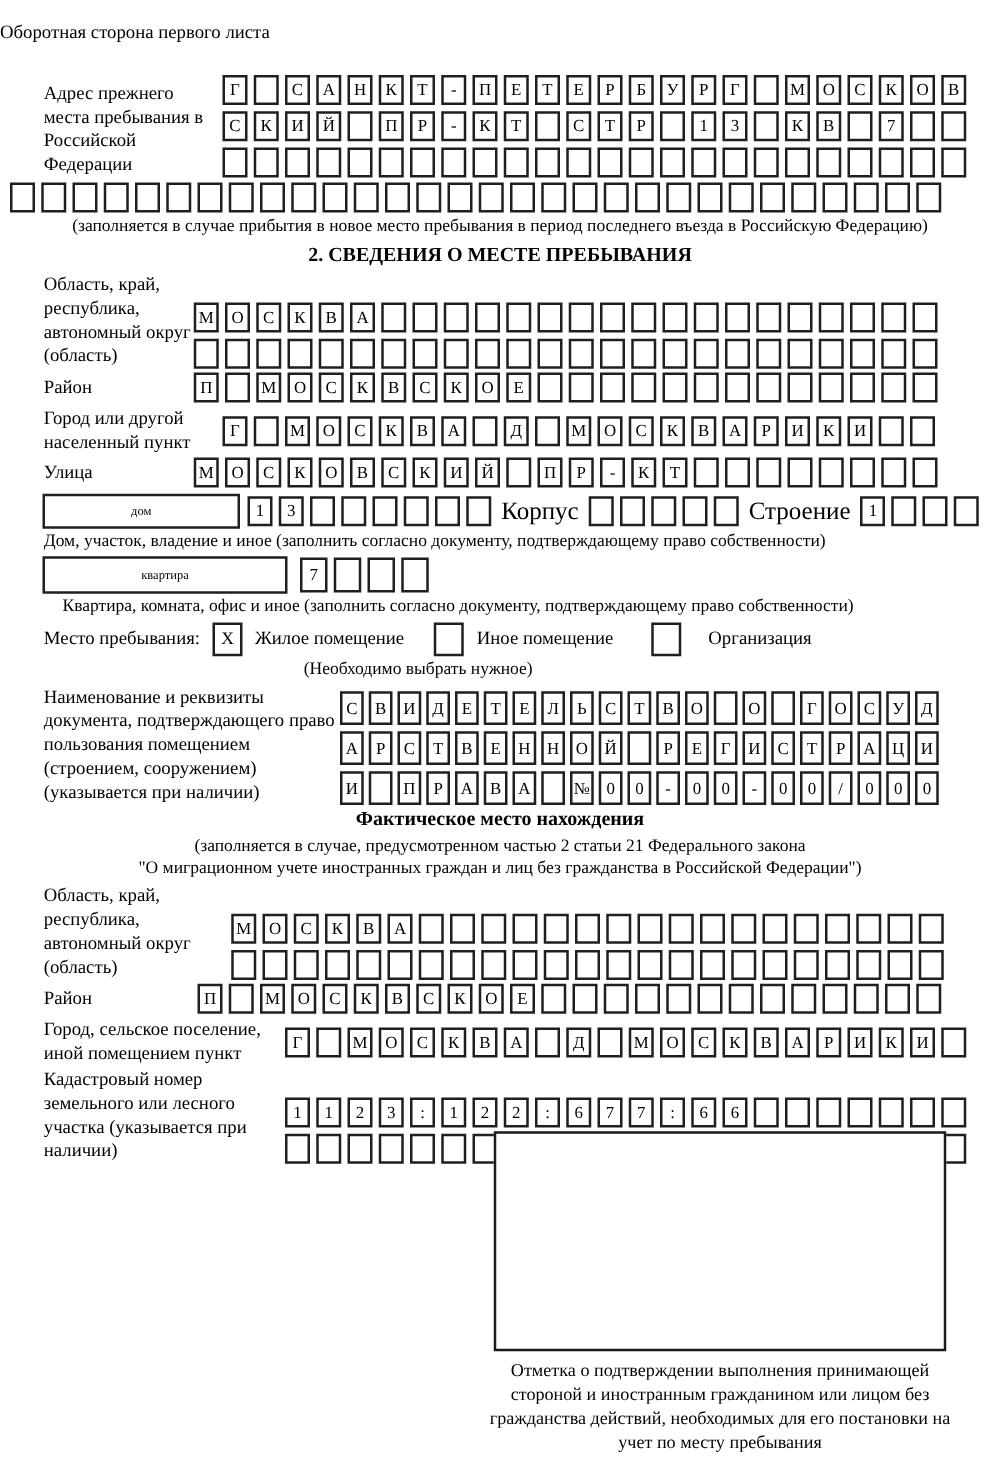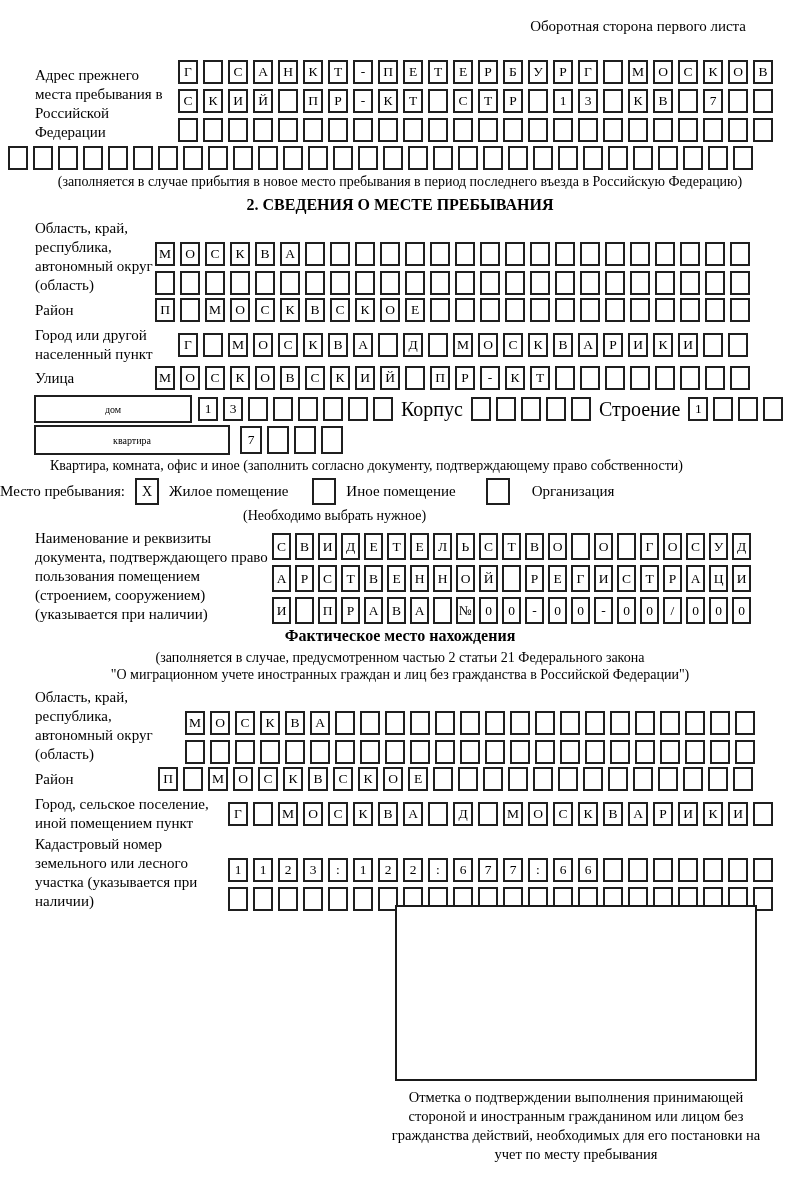--- a/index.html
+++ b/index.html
@@ -4,21 +4,21 @@
 <style>
   * { margin:0; padding:0; box-sizing:border-box; }
   html,body { background:#ffffff; }
   body {
     width:800px; height:1180px;
     font-family:"Liberation Serif","DejaVu Serif",serif;
     color:#000; overflow:hidden;
   }
   .page { position:relative; width:800px; height:1180px; padding-top:18px; }
 
-  .header-note { text-align:right; padding-right:54px; font-size:15px; }
+  .header-note { text-align:left; padding-right:54px; font-size:15px; }
 
   
   .f { display:flex; align-items:flex-end; margin-left:35px; }
   .f.center { align-items:center; }
   .flabel { font-size:15px; line-height:19px; flex:0 0 auto; }
   .cellcol { display:flex; flex-direction:column; gap:5px; }
   .cells { display:flex; gap:5px; flex:0 0 auto; }
 
   .cell {
     width:20px; height:24px; flex:0 0 auto;
@@ -51,21 +51,21 @@
     font-size:10px; flex:0 0 auto;
   }
   .house-box { width:158px; }
   .apt-box   { width:196px; height:30px; }
   .inline-lbl { font-size:20px; padding:0 8px; line-height:26px; flex:0 0 auto; }
 
   .checkbox {
     width:24px; height:27px; border:2px solid #1f1f1f; flex:0 0 auto;
     display:flex; align-items:center; justify-content:center; font-size:14px;
   }
-  .stay-row { display:flex; align-items:center; gap:10px; }
+  .stay-row { display:flex; align-items:center; margin-left:35px; gap:10px; }
   .stay-lbl { font-size:15px; }
 
   .mark-box {
     position:absolute; left:395px; top:905px;
     width:362px; height:176px; border:2.5px solid #1a1a1a; background:#fff;
   }
   .mark-caption {
     position:absolute; left:388px; top:1088px; width:376px;
     text-align:center; font-size:14.5px; line-height:19px;
   }
@@ -370,20 +370,21 @@
         <span class="cell"></span>
       </div>
     <div class="inline-lbl">Строение</div>
     <div class="cells">
         <span class="cell">1</span>
         <span class="cell"></span>
         <span class="cell"></span>
         <span class="cell"></span>
       </div>
   </div>
+  <div class="caption mb3" style="margin-left:35px;">Дом, участок, владение и иное (заполнить согласно документу, подтверждающему право собственности)</div>
 
   <div class="f center mb2" style="margin-left:34px;">
     <div class="boxfield apt-box">квартира</div>
     <div class="inline-lbl" style="padding:0 5px;"></div>
     <div class="cells apt-cells">
         <span class="cell">7</span>
         <span class="cell"></span>
         <span class="cell"></span>
         <span class="cell"></span>
       </div>

